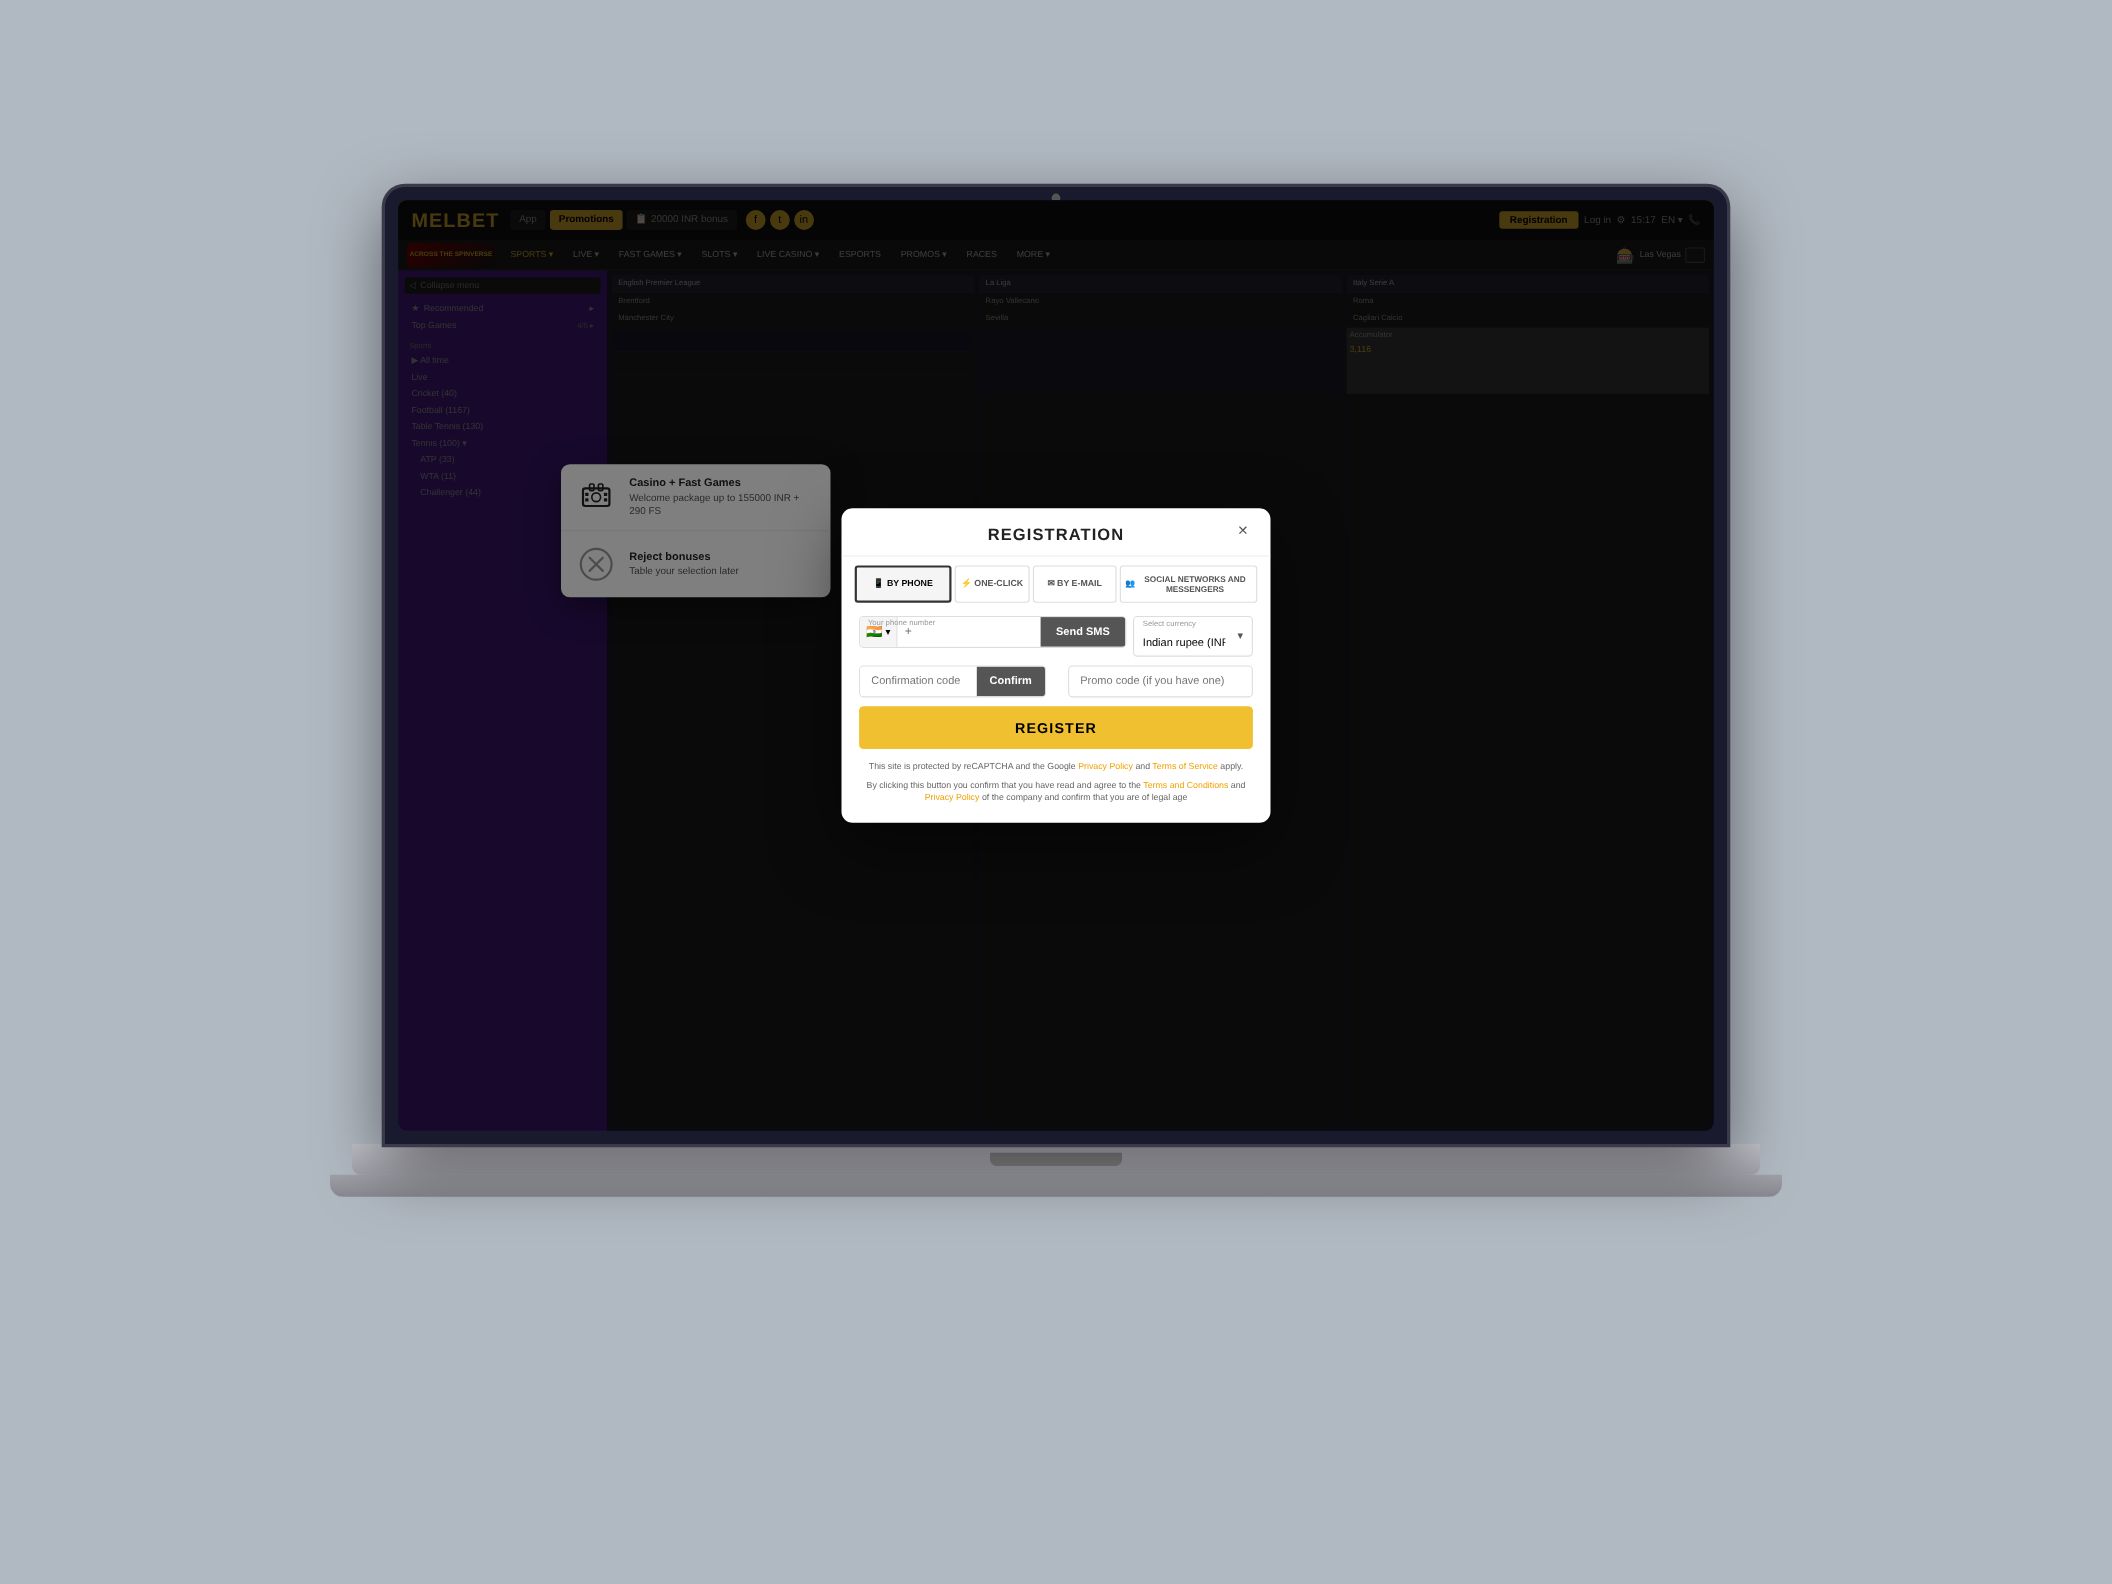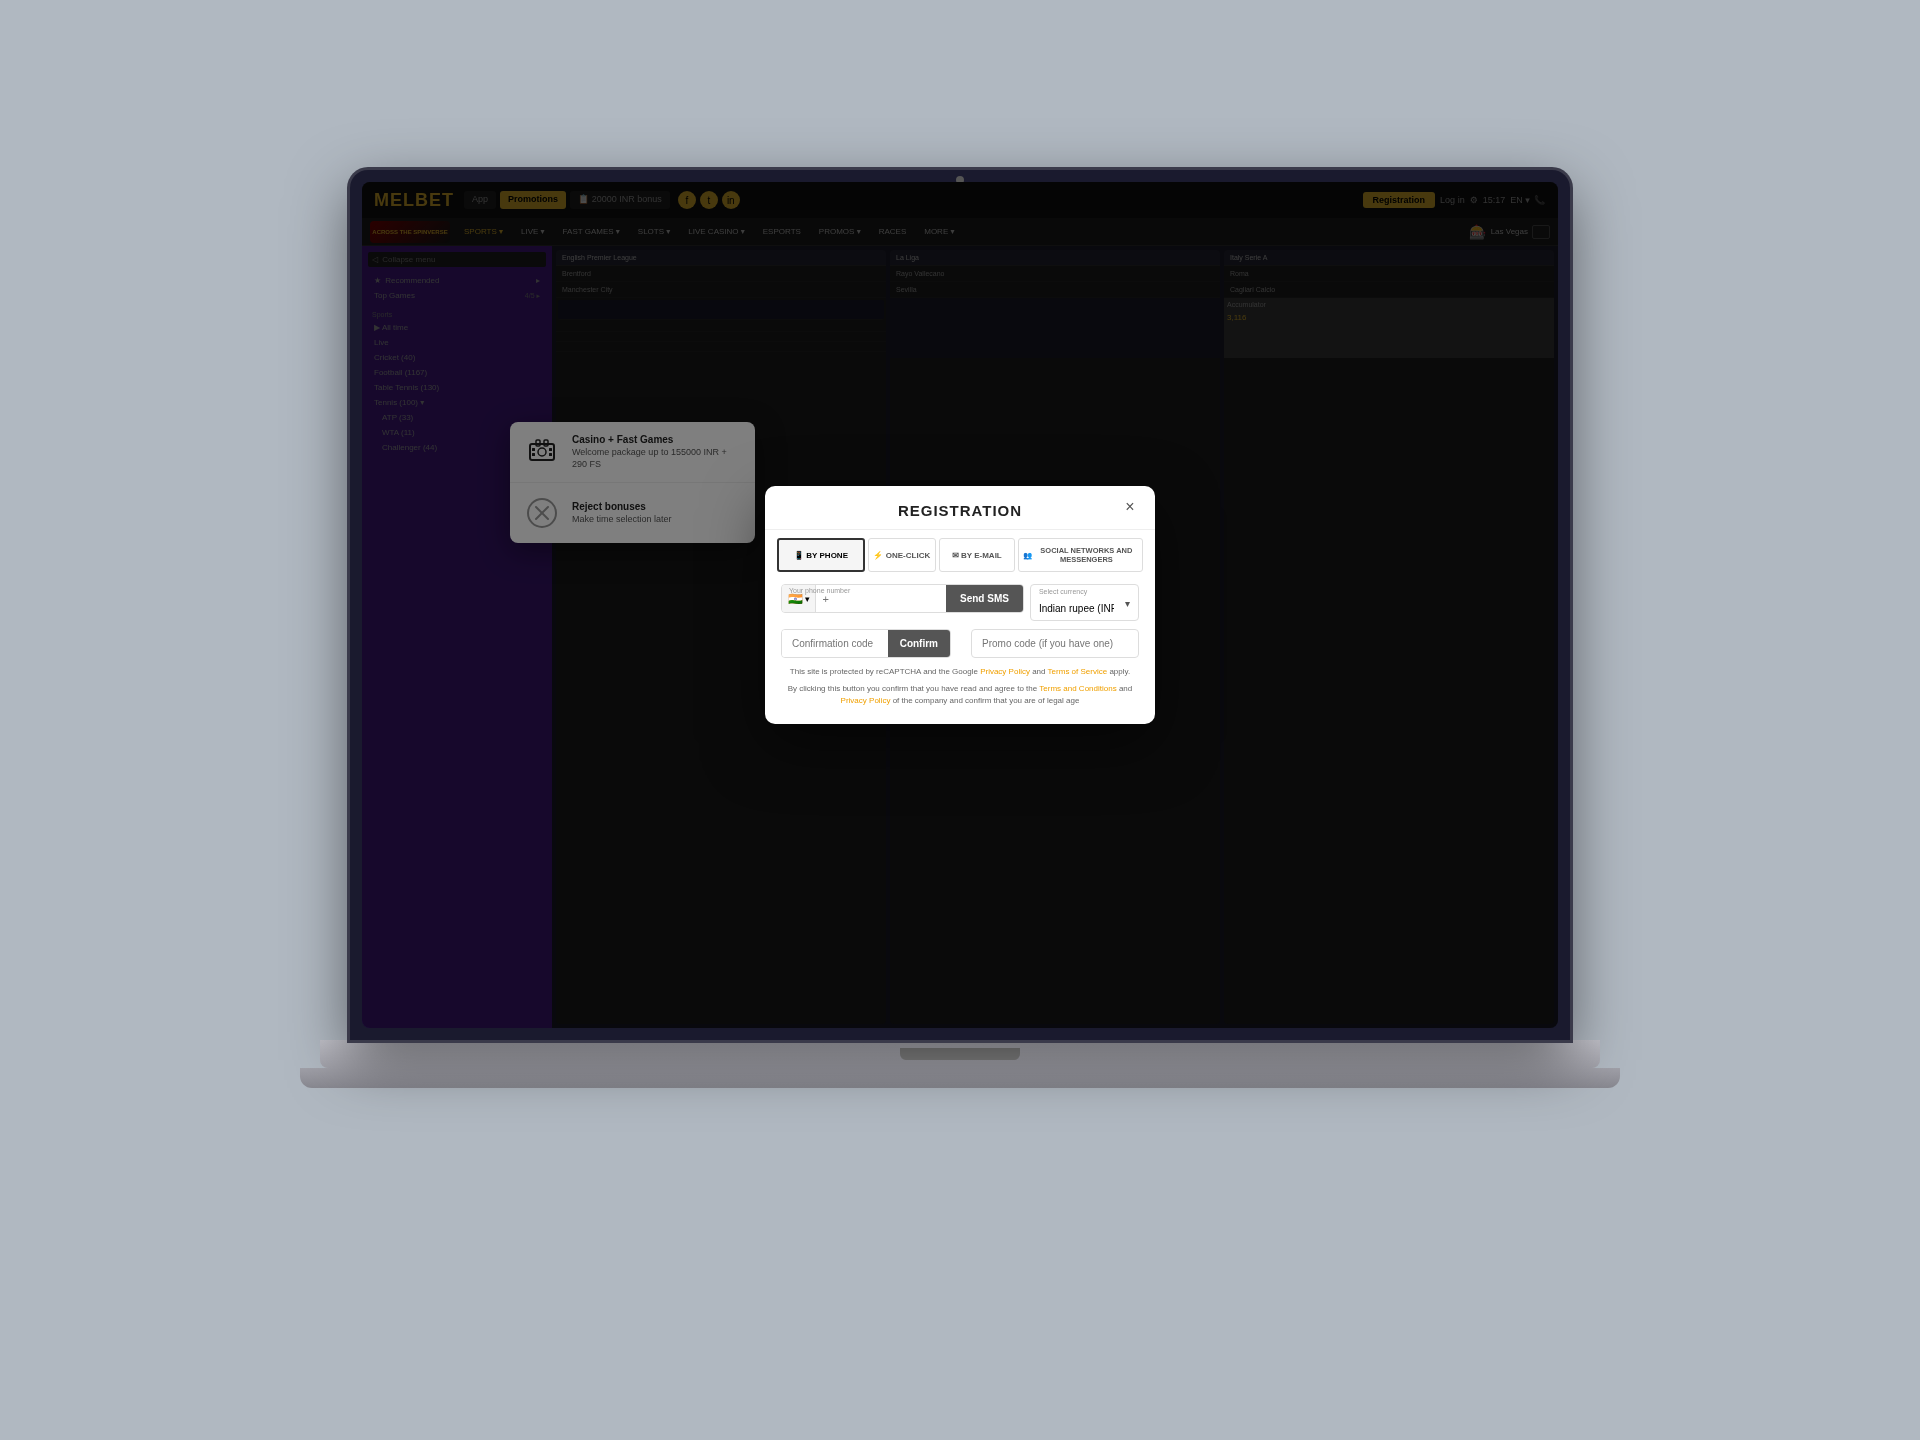--- a/index.html
+++ b/index.html
@@ -515,21 +515,21 @@
         <div class="bonus-item" style="border-bottom:none;">
           <div class="bonus-icon">
             <svg viewBox="0 0 36 36" fill="none" xmlns="http://www.w3.org/2000/svg">
               <circle cx="18" cy="18" r="14" stroke="#999" stroke-width="2"></circle>
               <line x1="12" y1="12" x2="24" y2="24" stroke="#999" stroke-width="2" stroke-linecap="round"></line>
               <line x1="24" y1="12" x2="12" y2="24" stroke="#999" stroke-width="2" stroke-linecap="round"></line>
             </svg>
           </div>
           <div>
             <div class="bonus-text-title">Reject bonuses</div>
-            <div class="bonus-text-sub">Make time selection later</div>
+            <div class="bonus-text-sub">Table your selection later</div>
           </div>
         </div>
 
       </div>
 
       <div class="modal-overlay">
         <div class="modal">
 
           <button class="modal-close">×</button>
 
@@ -595,20 +595,21 @@
                 <button style="padding:8px 12px; background:#555; color:#fff; border:none; font-size:10px; font-weight:bold; cursor:pointer; flex-shrink:0;">Confirm</button>
               </div>
 
               <div style="flex:1;">
                 <input type="text" style="width: 100%; border: 1px solid rgb(221, 221, 221); border-radius: 4px; padding: 8px 10px; font-size: 10px; outline: none; color: rgb(153, 153, 153);" placeholder="Promo code (if you have one)">
               </div>
 
             </div>
 
             
+            <button class="register-btn">REGISTER</button>
 
             
             <div class="modal-footer-text">
               <span>This site is protected by reCAPTCHA and the Google</span>
               <a href="#">Privacy Policy</a>
               <span>and</span>
               <a href="#">Terms of Service</a>
               <span>apply.</span>
             </div>
 

